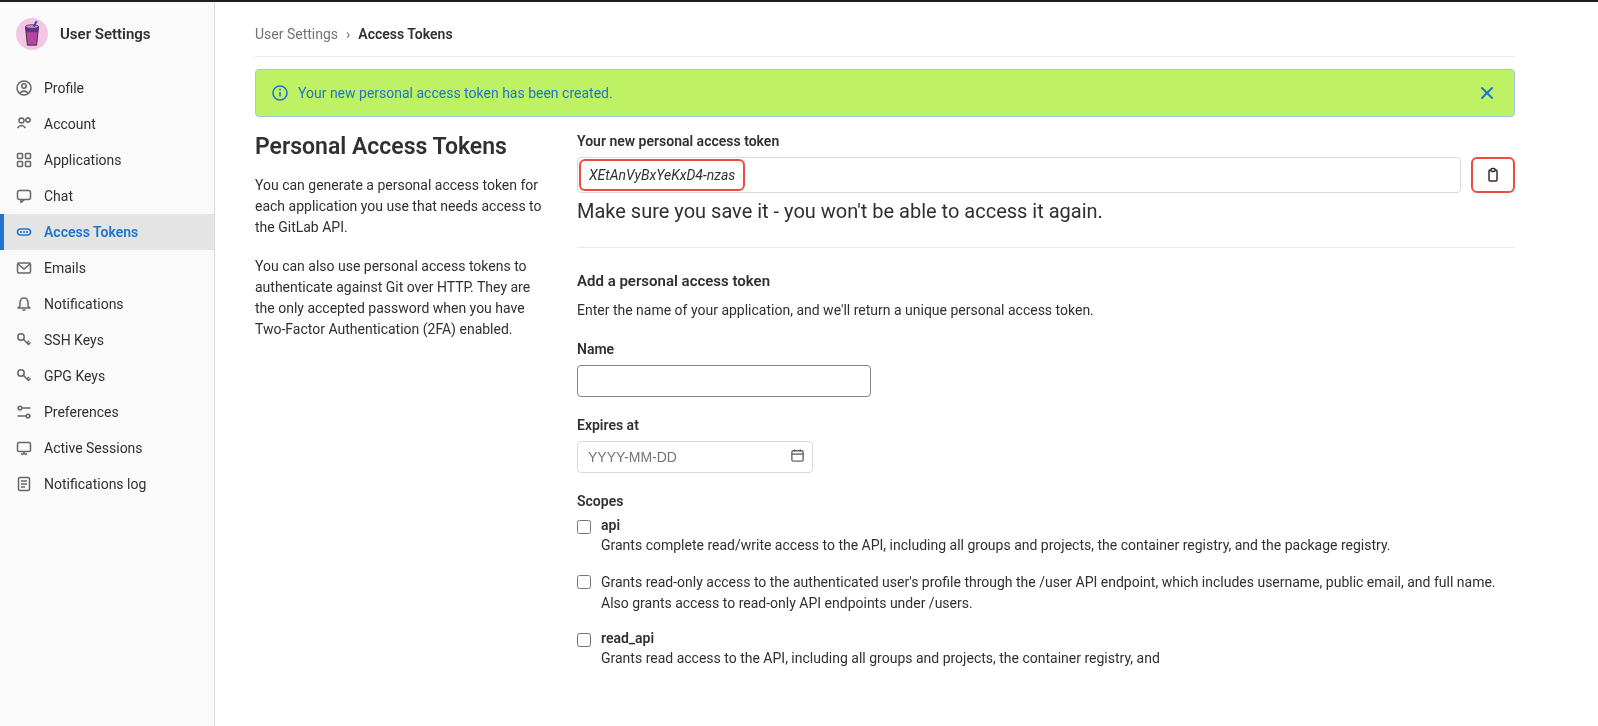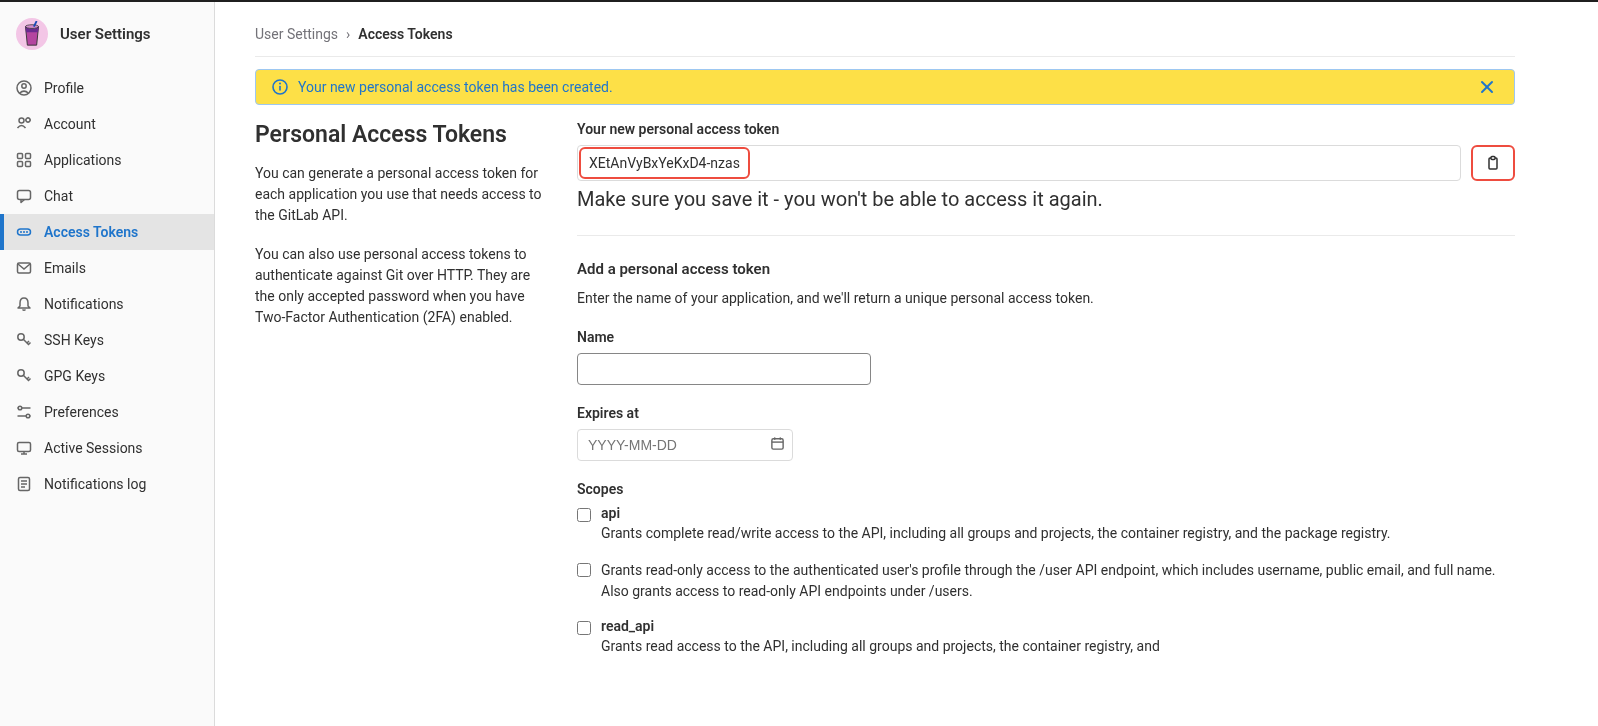--- a/index.html
+++ b/index.html
@@ -74,24 +74,24 @@
       color: #737278;
       font-size: 14px;
       padding: 8px 0 14px 0;
       border-bottom: 1px solid #eaeaea;
     }
     .breadcrumb-current { color: #303030; font-weight: 600; }
     
     .alert {
       display: flex;
       align-items: center;
-      background: #fde047;
+      background: #bef264;
       border: 1px solid #9dc7f1;
       border-radius: 4px;
-      padding: 6px 16px;
+      padding: 12px 16px;
       margin: 12px 0 16px 0;
       gap: 10px;
     }
     .alert-icon { flex-shrink: 0; color: #1f75cb; display:flex;}
     .alert-text { color: #1f75cb; flex: 1; font-size: 14px; }
     .alert-close { cursor: pointer; color: #1f75cb; padding: 4px; display:flex;}
     
     .content-row { display: flex; gap: 32px; }
     .left-col { width: 290px; flex-shrink: 0; }
     .right-col { flex: 1; }
@@ -123,20 +123,21 @@
       gap: 10px;
       margin-bottom: 6px;
     }
     .token-input-wrap {
       flex: 1;
       border: 1px solid #dbdbdb;
       border-radius: 4px;
       position: relative;
       display:flex;
       align-items:center;
+      font-style:italic;
     }
     .token-highlight {
       border: 2px solid #ee4c3f;
       border-radius: 6px;
       padding: 6px 8px;
       font-size: 14px;
       color: #303030;
       margin: 1px;
       display:inline-block;
     }
@@ -159,21 +160,21 @@
     
     .text-input {
       border: 1px solid #868686;
       border-radius: 4px;
       padding: 7px 10px;
       font-size: 14px;
       width: 294px;
     }
     .field-block { margin-bottom: 20px; }
     
-    .date-wrap { position: relative; width: 216px; }
+    .date-wrap { position: relative; width: 236px; }
     .date-wrap .text-input { width: 100%; padding-right: 34px; border-color:#dbdbdb;}
     .date-icon {
       position: absolute;
       right: 8px;
       top: 50%;
       transform: translateY(-50%);
       pointer-events: none;
       color: #666;
     }
     

